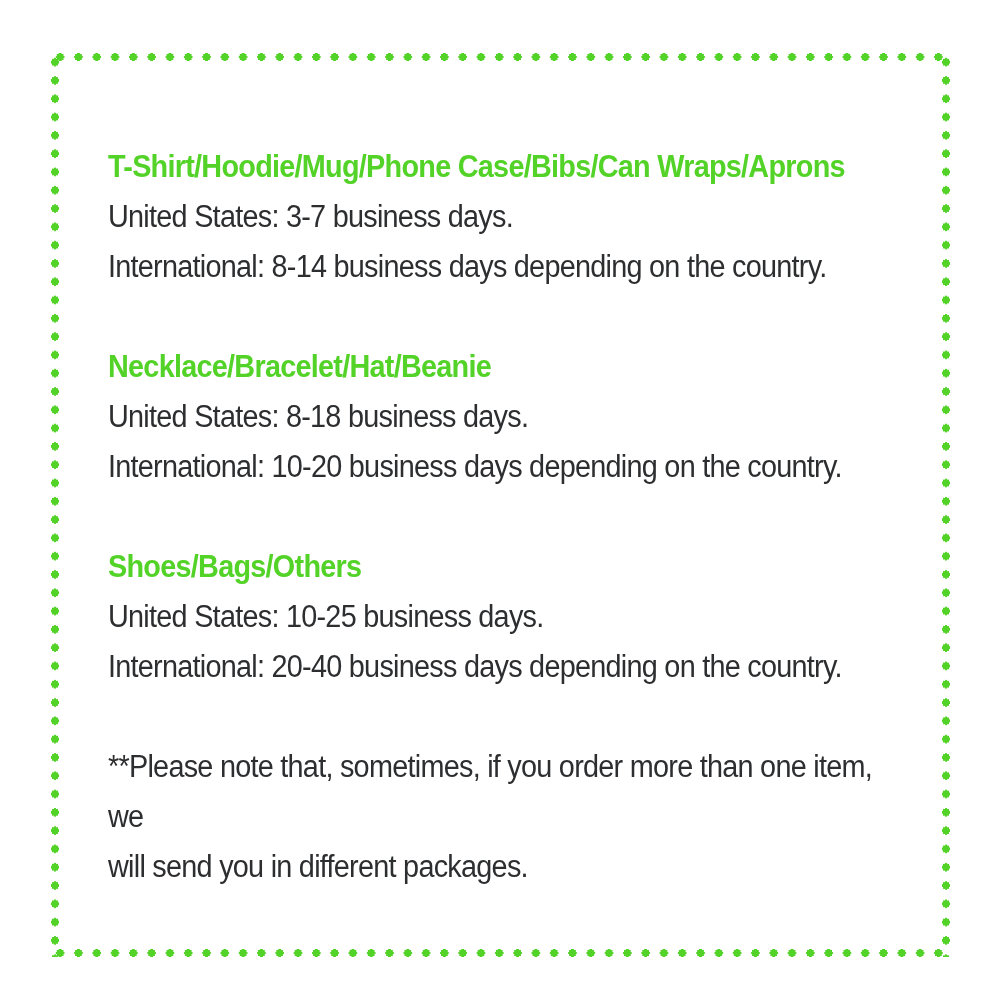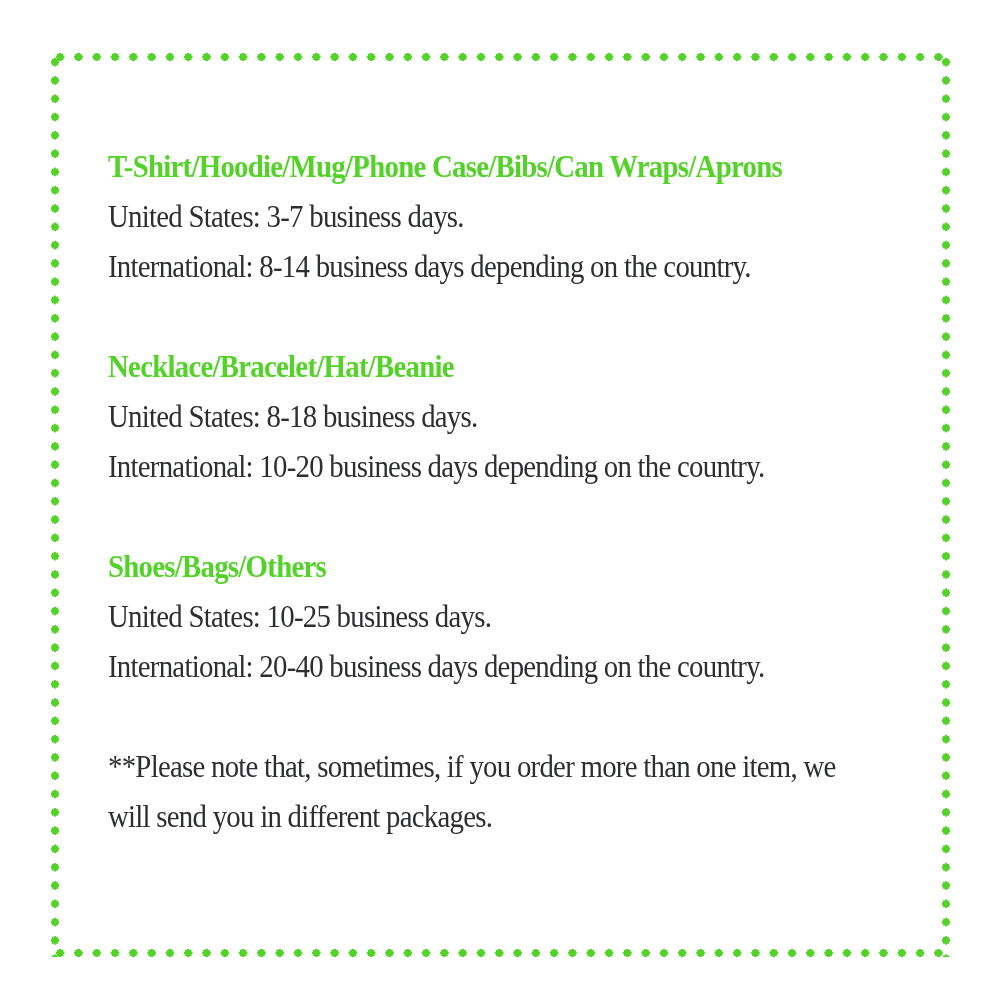--- a/index.html
+++ b/index.html
@@ -13,21 +13,21 @@
     width:1000px;
     height:1000px;
     background:var(--bg);
     overflow:hidden;
   }
   .canvas{
     position:relative;
     width:1000px;
     height:1000px;
     background:var(--bg);
-    font-family:Liberation Serif, serif;
+    font-family:Liberation Sans, sans-serif;
   }
   .dotted-border{
     position:absolute;
     left:51px;
     top:53px;
     width:899px;
     height:904px;
     background-image:
       radial-gradient(circle 4px at center, var(--green) 97%, rgba(83,210,40,0) 100%),
       radial-gradient(circle 4px at center, var(--green) 97%, rgba(83,210,40,0) 100%),

